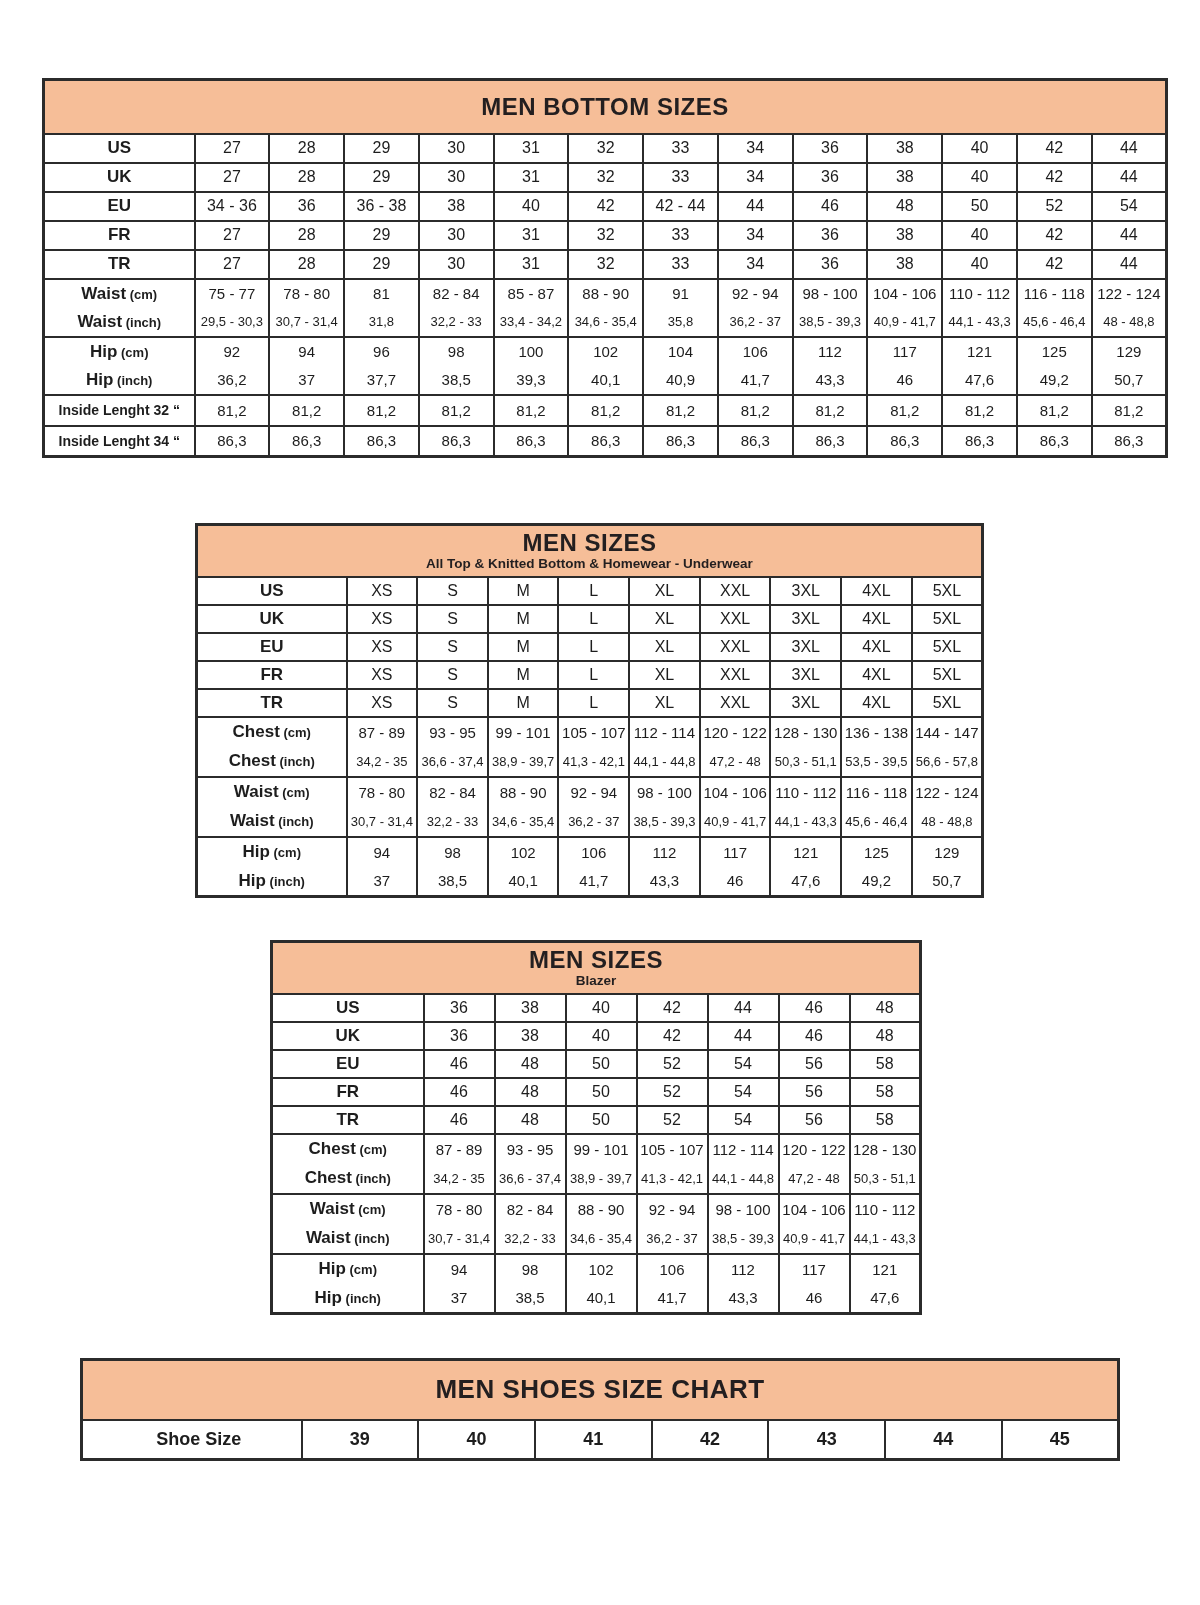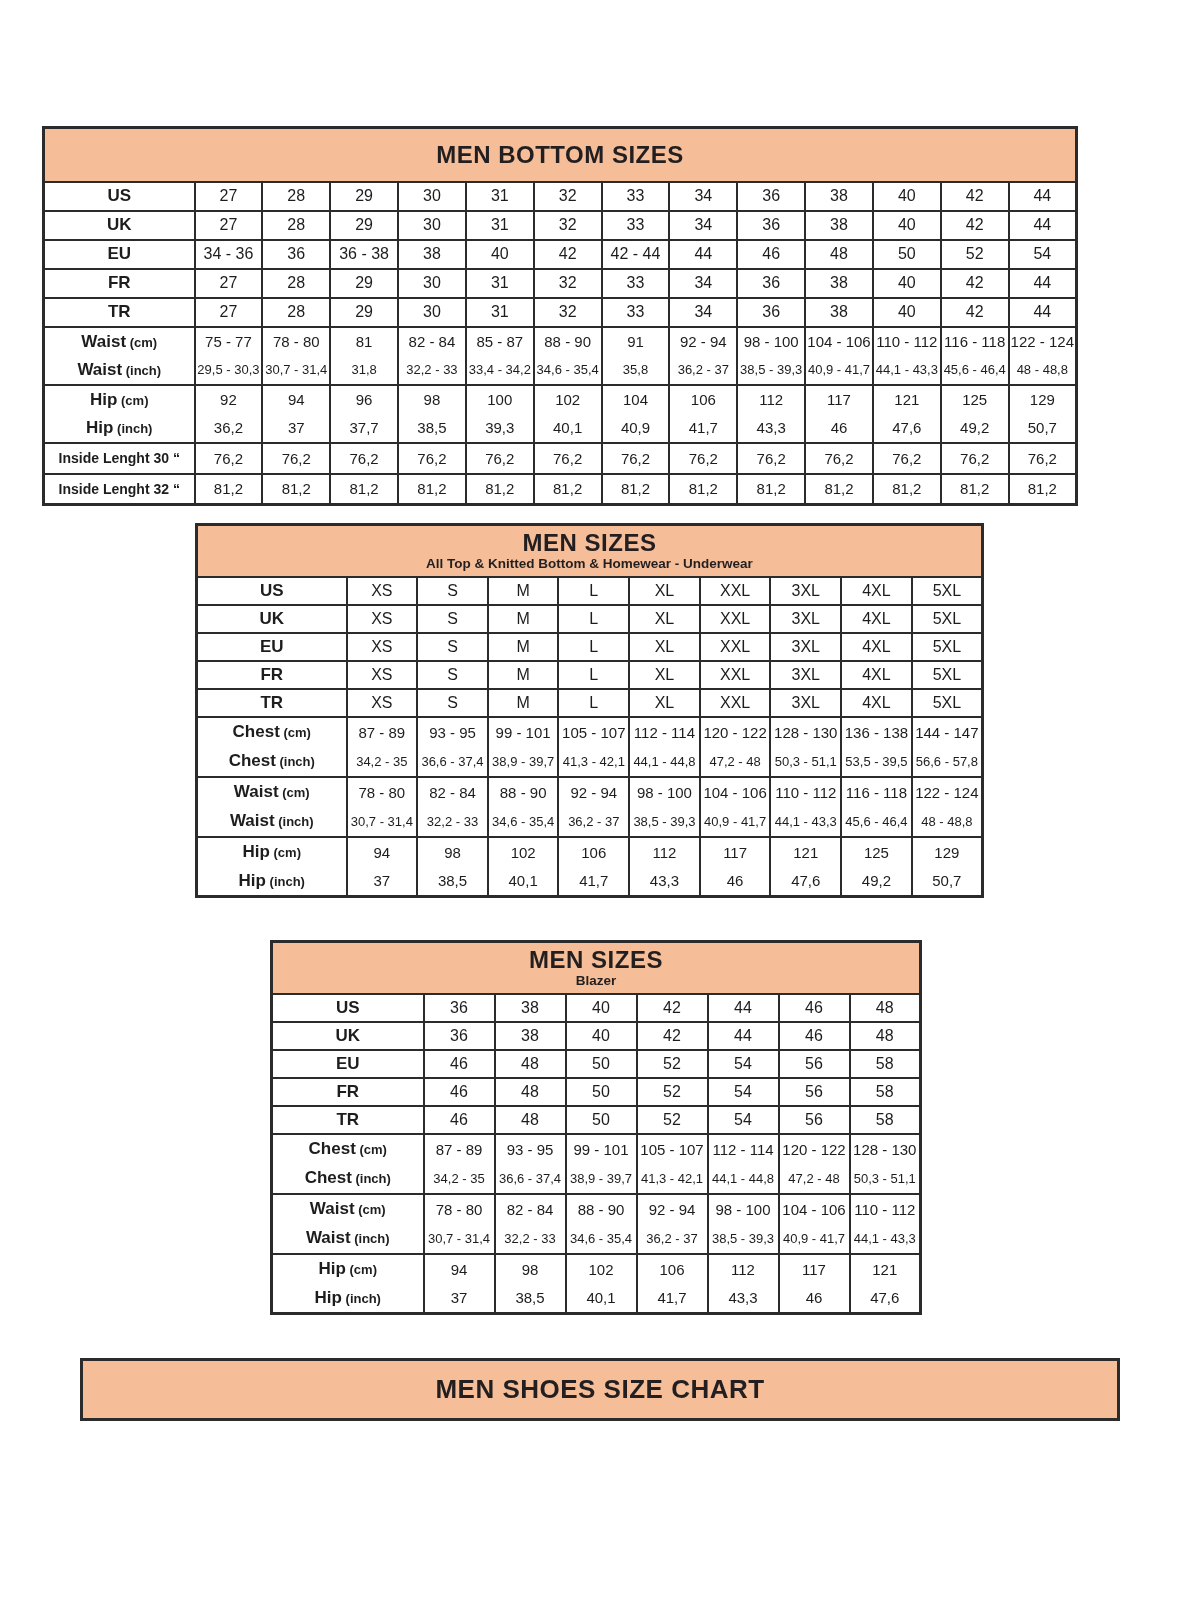--- a/index.html
+++ b/index.html
@@ -55,21 +55,21 @@
   tr.grp-top td { border-bottom:none; }
   tr.grp-bottom td { border-top:none; }
 
   
   tr.val-md td.value-cell { font-size:15px; }
   tr.val-sm td.value-cell { font-size:13px; }
   tr.lbl-sm td.label-cell { font-size:14px; }
   tr.bold-values td.value-cell { font-weight:bold; font-size:18px; }
 
   
-  .t1 { left:42px; top:78px; width:1036px;margin-top:48px; }
+  .t1 { left:42px; top:78px; width:1126px; }
   .t1 col.label-col { width:151px; }
   .t1 thead tr { height:54px; }
   .t1 tbody tr { height:29px; }
   .t1 tbody tr.lbl-sm { height:31px; }
 
   
   .t2 { left:195px; top:523px; width:789px; }
   .t2 col.label-col { width:150px; }
   .t2 thead tr { height:52px; }
   .t2 tbody tr { height:28px; }
@@ -257,50 +257,50 @@
         <td class="value-cell">40,1</td>
         <td class="value-cell">40,9</td>
         <td class="value-cell">41,7</td>
         <td class="value-cell">43,3</td>
         <td class="value-cell">46</td>
         <td class="value-cell">47,6</td>
         <td class="value-cell">49,2</td>
         <td class="value-cell">50,7</td>
       </tr>
       <tr class="val-md lbl-sm">
-        <td class="label-cell">Inside Lenght 30 “</td>
-        <td class="value-cell">76,2</td>
-        <td class="value-cell">76,2</td>
-        <td class="value-cell">76,2</td>
-        <td class="value-cell">76,2</td>
-        <td class="value-cell">76,2</td>
-        <td class="value-cell">76,2</td>
-        <td class="value-cell">76,2</td>
-        <td class="value-cell">76,2</td>
-        <td class="value-cell">76,2</td>
-        <td class="value-cell">76,2</td>
-        <td class="value-cell">76,2</td>
-        <td class="value-cell">76,2</td>
-        <td class="value-cell">76,2</td>
+        <td class="label-cell">Inside Lenght 32 “</td>
+        <td class="value-cell">81,2</td>
+        <td class="value-cell">81,2</td>
+        <td class="value-cell">81,2</td>
+        <td class="value-cell">81,2</td>
+        <td class="value-cell">81,2</td>
+        <td class="value-cell">81,2</td>
+        <td class="value-cell">81,2</td>
+        <td class="value-cell">81,2</td>
+        <td class="value-cell">81,2</td>
+        <td class="value-cell">81,2</td>
+        <td class="value-cell">81,2</td>
+        <td class="value-cell">81,2</td>
+        <td class="value-cell">81,2</td>
       </tr>
       <tr class="val-md lbl-sm">
-        <td class="label-cell">Inside Lenght 32 “</td>
-        <td class="value-cell">81,2</td>
-        <td class="value-cell">81,2</td>
-        <td class="value-cell">81,2</td>
-        <td class="value-cell">81,2</td>
-        <td class="value-cell">81,2</td>
-        <td class="value-cell">81,2</td>
-        <td class="value-cell">81,2</td>
-        <td class="value-cell">81,2</td>
-        <td class="value-cell">81,2</td>
-        <td class="value-cell">81,2</td>
-        <td class="value-cell">81,2</td>
-        <td class="value-cell">81,2</td>
-        <td class="value-cell">81,2</td>
+        <td class="label-cell">Inside Lenght 34 “</td>
+        <td class="value-cell">86,3</td>
+        <td class="value-cell">86,3</td>
+        <td class="value-cell">86,3</td>
+        <td class="value-cell">86,3</td>
+        <td class="value-cell">86,3</td>
+        <td class="value-cell">86,3</td>
+        <td class="value-cell">86,3</td>
+        <td class="value-cell">86,3</td>
+        <td class="value-cell">86,3</td>
+        <td class="value-cell">86,3</td>
+        <td class="value-cell">86,3</td>
+        <td class="value-cell">86,3</td>
+        <td class="value-cell">86,3</td>
       </tr>
     </tbody>
 </table>
 
 <table class="size-table t2">
   <colgroup>
       <col class="label-col">
       <col>
       <col>
       <col>
@@ -600,14 +600,24 @@
       <col>
     </colgroup>
   <thead>
     <tr>
       <th class="table-header" colspan="8">
         <div class="table-title">MEN SHOES SIZE CHART</div>
       </th>
     </tr>
   </thead>
   <tbody>
+      <tr class="bold-values">
+        <td class="label-cell">Shoe Size</td>
+        <td class="value-cell">39</td>
+        <td class="value-cell">40</td>
+        <td class="value-cell">41</td>
+        <td class="value-cell">42</td>
+        <td class="value-cell">43</td>
+        <td class="value-cell">44</td>
+        <td class="value-cell">45</td>
+      </tr>
     </tbody>
 </table>
 
 </body></html>

